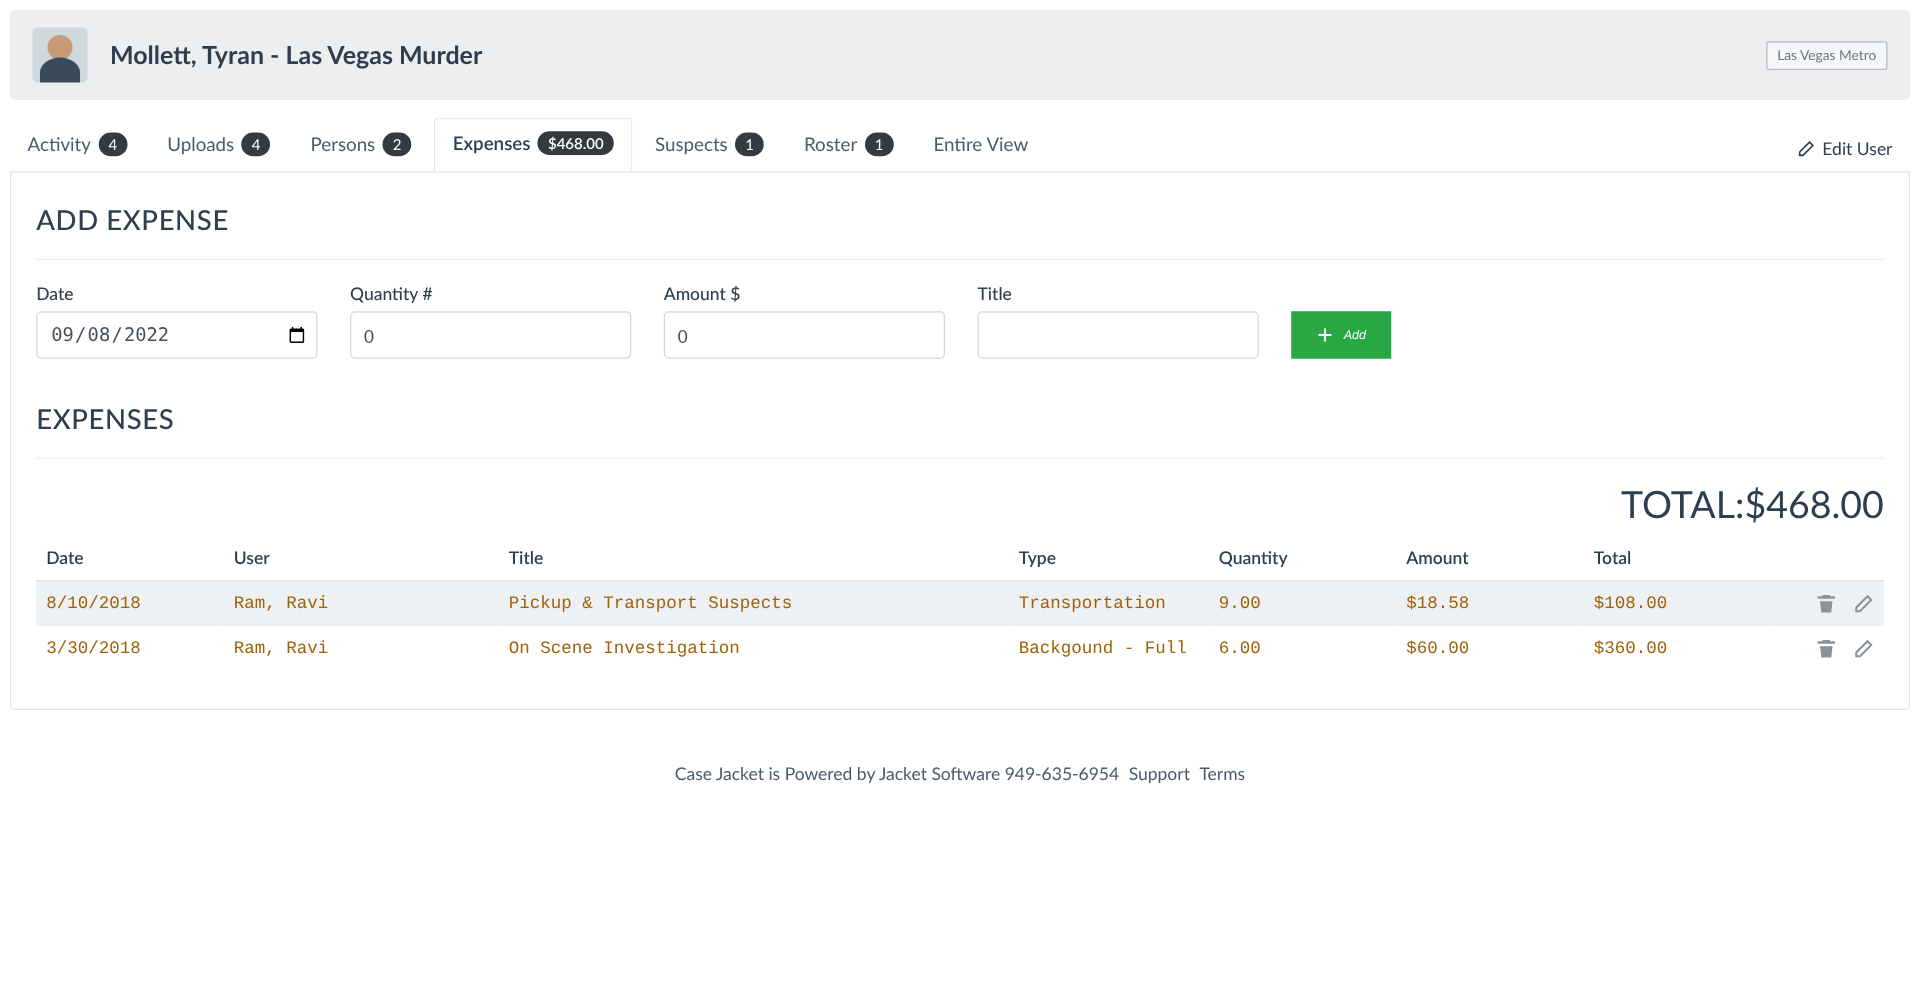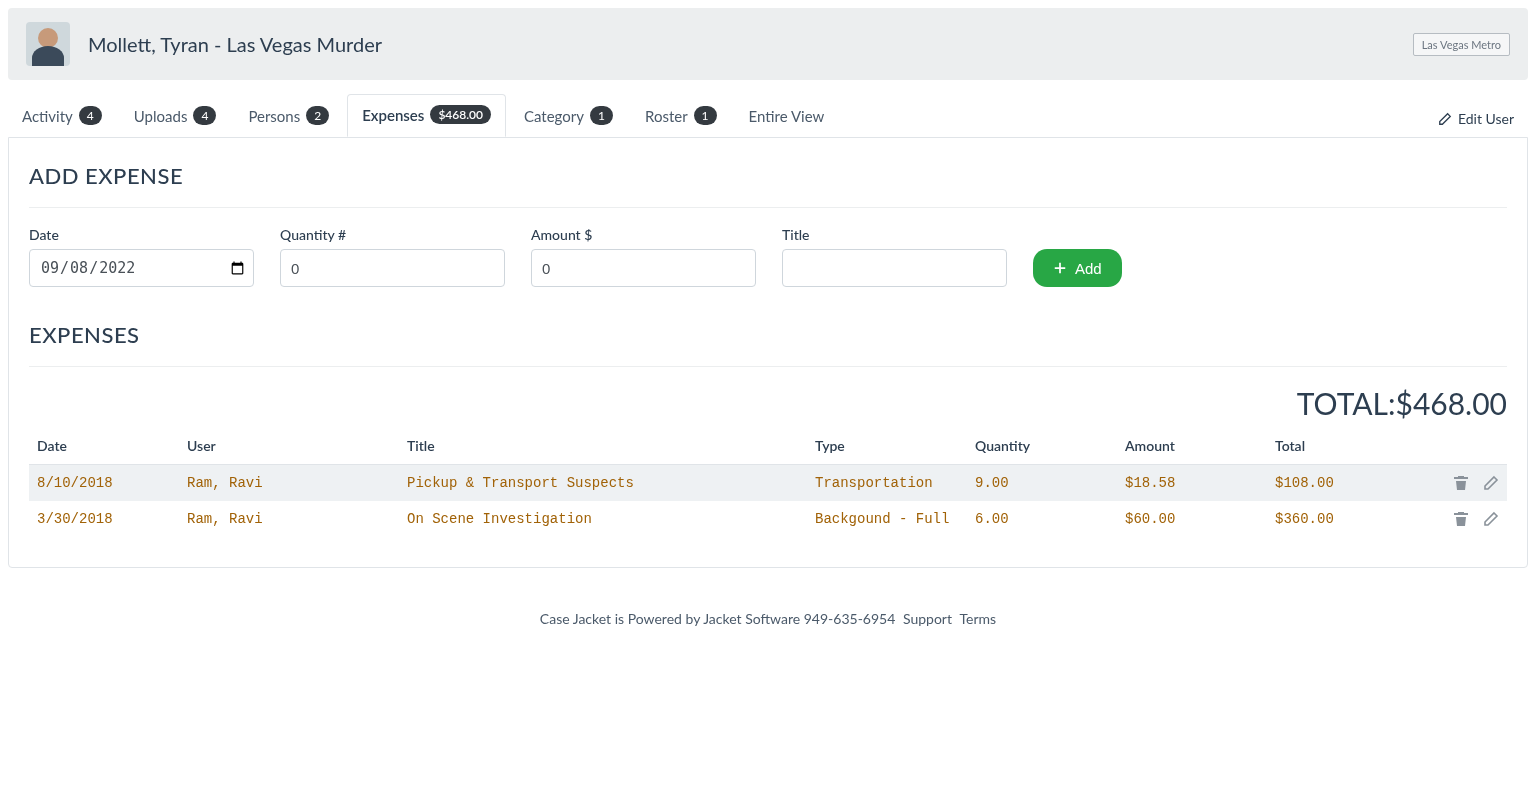--- a/index.html
+++ b/index.html
@@ -10,21 +10,21 @@
     border-radius: 4px;
     padding: 14px 18px;
     display: flex;
     align-items: center;
     justify-content: space-between;
   }
   .header-left { display:flex; align-items:center; gap:18px; }
   .avatar { width:44px; height:44px; border-radius:4px; background:#cfd8dc; display:inline-block; position:relative; overflow:hidden;}
   .avatar::before{content:"";position:absolute;top:6px;left:12px;width:20px;height:20px;border-radius:50%;background:#c79a7a;}
   .avatar::after{content:"";position:absolute;bottom:-4px;left:6px;width:32px;height:24px;border-radius:50% 50% 0 0;background:#3b4a5a;}
-  .case-title { font-size:20px; font-weight:400; color:#2d3e50; }
+  .case-title { font-size:20px; font-weight:700; color:#2d3e50; }
   .case-number { font-size:14px; color:#4b5a6a; margin-top:2px; }
   .badge-outline {
     border:1px solid #b6bcc2; color:#6b7580; font-size:11px; padding:4px 8px; border-radius:2px; background:#f5f6f7;
   }
   .tabbar { display:flex; align-items:flex-end; margin:14px 8px 0 8px; gap:4px; border-bottom:none; }
   .tab {
     padding:10px 14px 12px 14px; color:#4b5a6a; cursor:pointer; border-top-left-radius:4px; border-top-right-radius:4px;
     display:flex; align-items:center; gap:6px; font-size:15px;
   }
   .tab.active {
@@ -42,22 +42,22 @@
   .hr { height:1px; background:#eceeef; margin:0 0 18px 0;}
   .form-row { display:flex; gap:26px; align-items:flex-end; flex-wrap:wrap;}
   .field { display:flex; flex-direction:column; gap:6px;}
   .field label { font-size:14px; color:#2d3e50; font-weight:500;}
   .label-extra { color:#9aa3ad; margin-left:6px; display:inline-flex; align-items:center;}
   input.txt, select.sel {
     height:38px; border:1px solid #cfd6dc; border-radius:4px; padding:6px 10px; font-size:15px; color:#495057; outline:none;
   }
   .w-date { width:225px; } .w-qty { width:225px; } .w-amt { width:225px; } .w-title { width:225px; } .w-cat { width:225px;}
   .btn-add {
-    height:38px; background:#28a745; color:#fff; border:none; border-radius:14px; padding:0 20px; font-size:15px; cursor:pointer;
-    display:flex; align-items:center; gap:8px;
+    height:38px; background:#28a745; color:#fff; border:none; border-radius:0; padding:0 20px; font-size:10px; cursor:pointer;
+    display:flex; align-items:center; gap:8px;font-style:italic;
   }
   .total-line { text-align:right; font-size:30px; color:#2d3e50; margin:10px 0 6px 0;}
   table.expenses { width:100%; border-collapse:collapse; font-size:14px; margin-top:6px;}
   table.expenses th { text-align:left; font-weight:600; color:#2d3e50; padding:10px 8px; border-bottom:1px solid #e0e4e8;}
   table.expenses td { padding:10px 8px; color:#a16207;font-family:Liberation Mono, monospace;}
   table.expenses tbody tr:nth-child(odd){ background:#eef1f3;}
   .row-actions { display:flex; gap:14px; justify-content:flex-end; color:#8a929a; }
   .row-actions svg { cursor:pointer; }
   footer { text-align:center; color:#4b5a6a; font-size:14px; padding:18px 0 40px 0;}
   footer a { color:#4b5a6a; text-decoration:none; margin-left:4px;}
@@ -93,21 +93,21 @@
     <span>Persons</span>
     <span class="pill-dark">2</span>
   </div>
 
   <div class="tab active">
     <span>Expenses</span>
     <span class="pill-dark">$468.00</span>
   </div>
 
   <div class="tab">
-    <span>Category</span>
+    <span>Suspects</span>
     <span class="pill-dark">1</span>
   </div>
 
   <div class="tab">
     <span>Roster</span>
     <span class="pill-dark">1</span>
   </div>
 
   <div class="tab">
     <span>Entire View</span>

